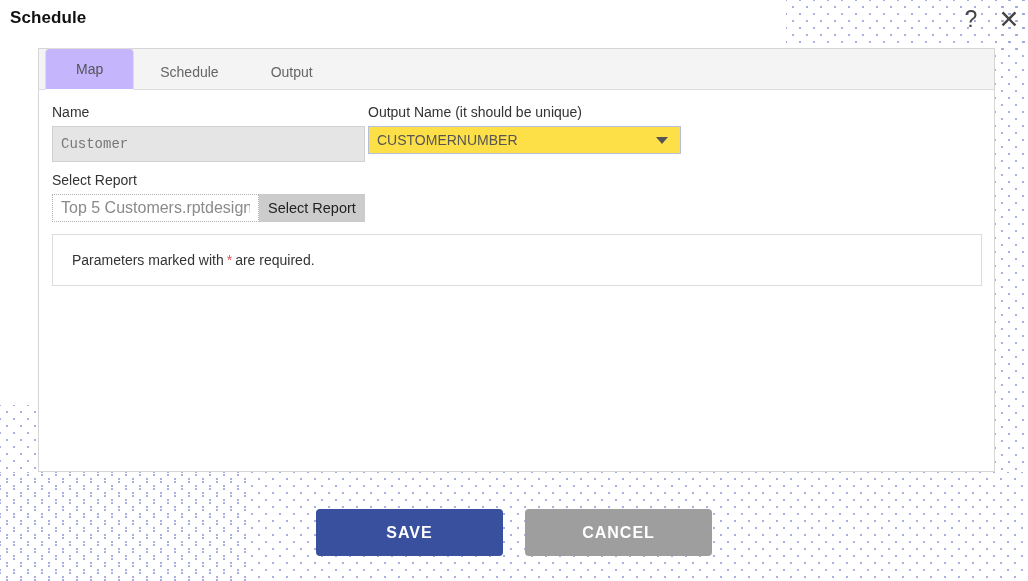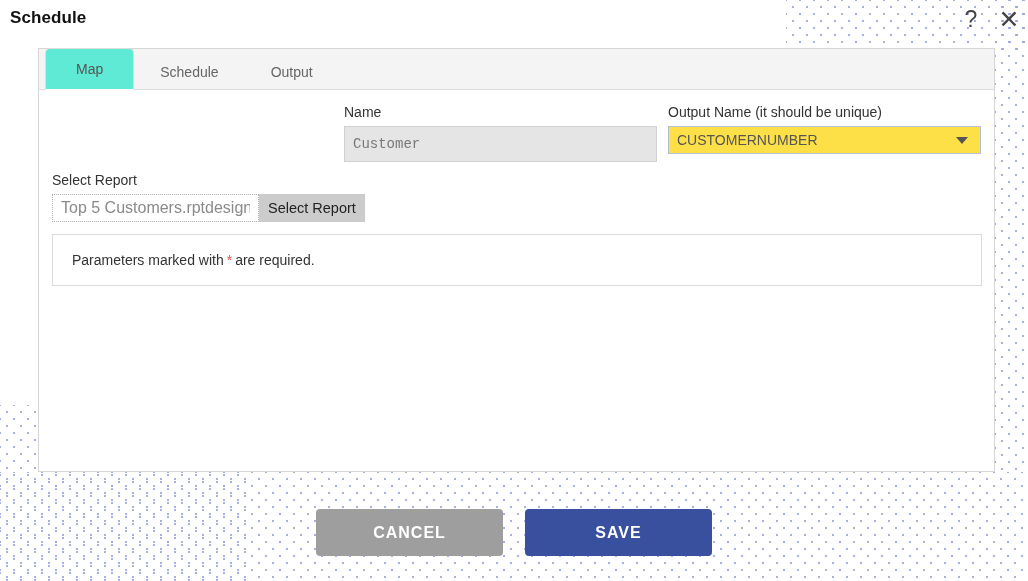--- a/index.html
+++ b/index.html
@@ -101,41 +101,40 @@
     font-size: 14px;
     color: #666666;
     padding: 0 26px;
     height: 34px;
     line-height: 34px;
     cursor: pointer;
     box-sizing: border-box;
     white-space: nowrap;
   }
   .tab.active {
-    background: #5eead4;
+    background: #c4b5fd;
     color: #555555;
     border: 1px solid #dddddd;
     border-bottom: 1px solid #ffffff;
     border-radius: 5px 5px 0 0;
     height: 42px;
     line-height: 40px;
     margin-bottom: -1px;
     padding: 0 30px;
   }
 
   
   #form-body {
     padding: 14px 13px 0 13px;
     position: relative;
   }
   .field-row {
     display: flex;
-    gap: 11px;
+    gap: 3px;
     margin-bottom: 10px;
-    justify-content: flex-end;
   }
   .field-label {
     font-size: 14px;
     color: #333333;
     margin-bottom: 6px;
     display: block;
   }
   .field-col-name { width: 313px; }
   .field-col-column { width: 313px; }
 
@@ -302,15 +301,15 @@
     <div id="parameters-notice">
       <span>Parameters marked with</span>
       <span class="required-asterisk">*</span>
       <span>are required.</span>
     </div>
 
   </div>
 </div>
 
 <div id="footer-actions">
+  <button class="action-button" id="save-button">SAVE</button>
   <button class="action-button" id="cancel-button">CANCEL</button>
-  <button class="action-button" id="save-button">SAVE</button>
 </div>
 
 </body></html>

